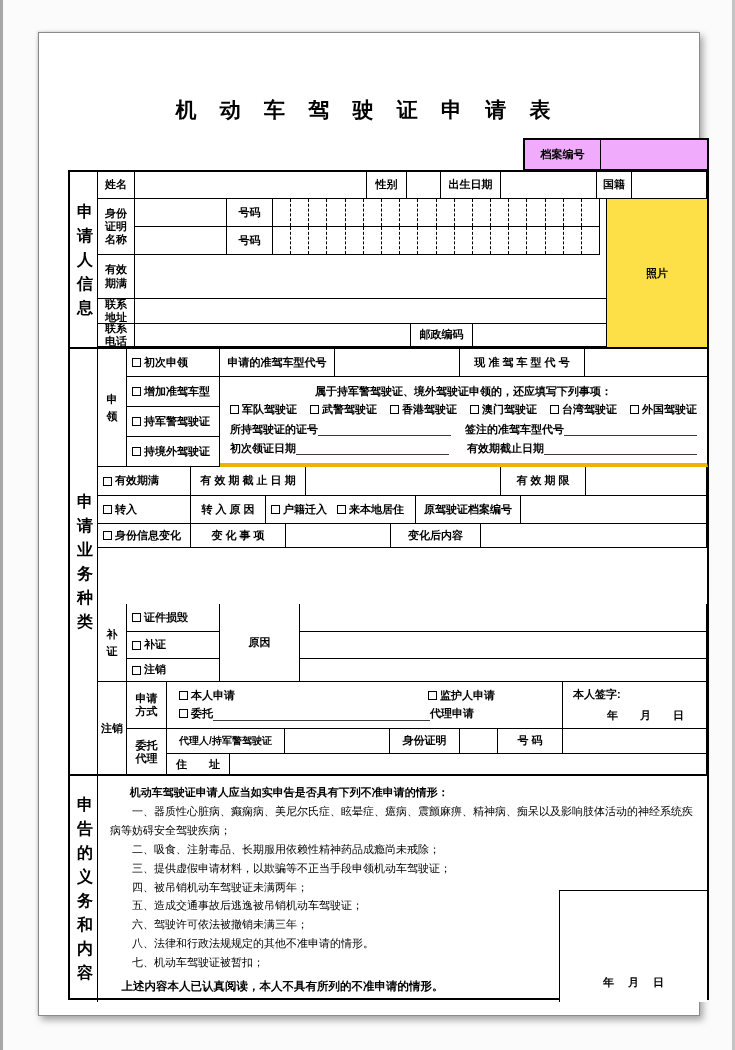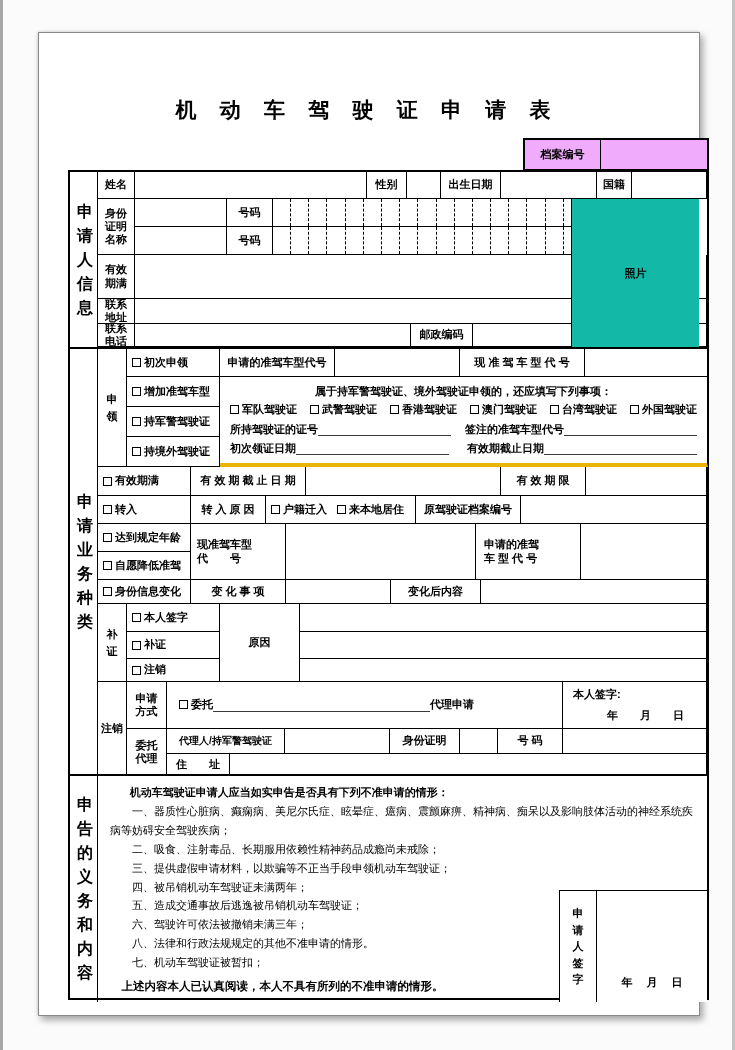--- a/index.html
+++ b/index.html
@@ -37,21 +37,21 @@
   .vt{word-break:break-all;width:13px;line-height:1.5;text-align:center;display:block}
   .digits{display:flex;align-items:stretch;padding:0}
   .dg{flex:1;border-left:1px dashed #000}
   .dg.first{border-left:none}
   .colB{width:29px;border-right:1px solid #000;border-bottom:1px solid #000;display:flex;align-items:center;
         justify-content:center;font-size:11px;font-weight:bold;flex-shrink:0}
   .grp{display:flex}
   .gr{flex:1;display:flex;flex-direction:column}
   .stack{display:flex;flex-direction:column;flex-shrink:0}
   
-  .photo{position:absolute;top:27px;right:8px;bottom:0;width:128px;border-left:1px solid #000;background:#14b8a6;
+  .photo{position:absolute;top:27px;right:0;bottom:0;width:101px;border-left:1px solid #000;background:#fde047;
          z-index:2;display:flex;align-items:center;justify-content:center;font-size:11px;font-weight:bold}
   
   .bigcell{display:flex;flex-direction:column;justify-content:space-evenly;padding:2px 10px;
            font-size:11px;font-weight:bold;border-right:1px solid #000;border-bottom:4px solid #eab308;flex:1;
            text-align:left;line-height:1.2}
   .bigcell .note{text-align:center}
   .cbline{display:flex;gap:13px}
   .fline{display:flex;align-items:flex-end}
   .fline span{white-space:nowrap}
   
@@ -282,42 +282,20 @@
                     <span>户籍迁入</span>
                   </span>
               <span class="cb">
                     <span class="bx"></span>
                     <span>来本地居住</span>
                   </span>
             </div>
             <div class="c" style="width:105px">原驾驶证档案编号</div>
             <div class="c fill"></div>
           </div>
-          <div class="r" style="height:56px">
-            <div class="stack" style="width:93px">
-              <div class="c cbrow" style="height:28px;width:93px">
-                <span class="bx"></span>
-                <span>达到规定年龄</span>
-              </div>
-              <div class="c cbrow" style="height:28px;width:93px">
-                <span class="bx"></span>
-                <span>自愿降低准驾</span>
-              </div>
-            </div>
-            <div class="c" style="width:95px;flex-direction:column;align-items:flex-start;padding-left:6px">
-              <span>现准驾车型</span>
-              <span>代　　号</span>
-            </div>
-            <div class="c" style="width:190px"></div>
-            <div class="c" style="width:105px;flex-direction:column;align-items:flex-start;padding-left:8px">
-              <span>申请的准驾</span>
-              <span>车 型 代 号</span>
-            </div>
-            <div class="c fill"></div>
-          </div>
           <div class="r" style="height:24px">
             <div class="c cbrow" style="width:93px">
               <span class="bx"></span>
               <span>身份信息变化</span>
             </div>
             <div class="c" style="width:95px">变 化 事 项</div>
             <div class="c" style="width:105px"></div>
             <div class="c" style="width:90px">变化后内容</div>
             <div class="c fill"></div>
           </div>
@@ -325,21 +303,21 @@
       </div>
 
       <div class="grp" style="height:78px">
         <div class="colB">
           <span class="vt">补证</span>
         </div>
         <div class="gr" style="flex-direction:row">
           <div class="stack" style="width:93px">
             <div class="c cbrow" style="height:28px;width:93px">
               <span class="bx"></span>
-              <span>本人签字</span>
+              <span>证件损毁</span>
             </div>
             <div class="c cbrow" style="height:27px;width:93px">
               <span class="bx"></span>
               <span>补证</span>
             </div>
             <div class="c cbrow" style="height:23px;width:93px">
               <span class="bx"></span>
               <span>注销</span>
             </div>
           </div>
@@ -351,20 +329,30 @@
           </div>
         </div>
       </div>
 
       <div class="grp" style="height:94px">
         <div class="colB">注销</div>
         <div class="gr">
           <div class="r" style="height:47px">
             <div class="c" style="width:40px;padding:0 6px">申请方式</div>
             <div class="c" style="width:396px;flex-direction:column;align-items:stretch;justify-content:space-evenly;padding:2px 12px;text-align:left">
+              <div style="display:flex">
+                <span class="cb">
+                      <span class="bx"></span>
+                      <span>本人申请</span>
+                    </span>
+                <span class="cb" style="margin-left:auto;margin-right:55px">
+                      <span class="bx"></span>
+                      <span>监护人申请</span>
+                    </span>
+              </div>
               <div style="display:flex;align-items:flex-start">
                 <span class="cb">
                       <span class="bx"></span>
                       <span>委托</span>
                     </span>
                 <span class="ul"></span>
                 <span style="margin-right:76px">代理申请</span>
               </div>
             </div>
             <div class="signcell">
@@ -404,23 +392,20 @@
       <div class="it" style="padding-right:4px">一、器质性心脏病、癫痫病、美尼尔氏症、眩晕症、癔病、震颤麻痹、精神病、痴呆以及影响肢体活动的神经系统疾病等妨碍安全驾驶疾病；</div>
       <div class="it">二、吸食、注射毒品、长期服用依赖性精神药品成瘾尚未戒除；</div>
       <div class="it">三、提供虚假申请材料，以欺骗等不正当手段申领机动车驾驶证；</div>
       <div class="it">四、被吊销机动车驾驶证未满两年；</div>
       <div class="it">五、造成交通事故后逃逸被吊销机动车驾驶证；</div>
       <div class="it">六、驾驶许可依法被撤销未满三年；</div>
       <div class="it">八、法律和行政法规规定的其他不准申请的情形。</div>
       <div class="it">七、机动车驾驶证被暂扣；</div>
       <div class="cl">上述内容本人已认真阅读，本人不具有所列的不准申请的情形。</div>
       <div class="sigbox">
-        <div class="sl">
-          <span class="vt">申请人签字</span>
-        </div>
         <div class="sa">
           <span>年　 月　 日</span>
         </div>
       </div>
     </div>
   </div>
 
 </div>
 </div>
 

